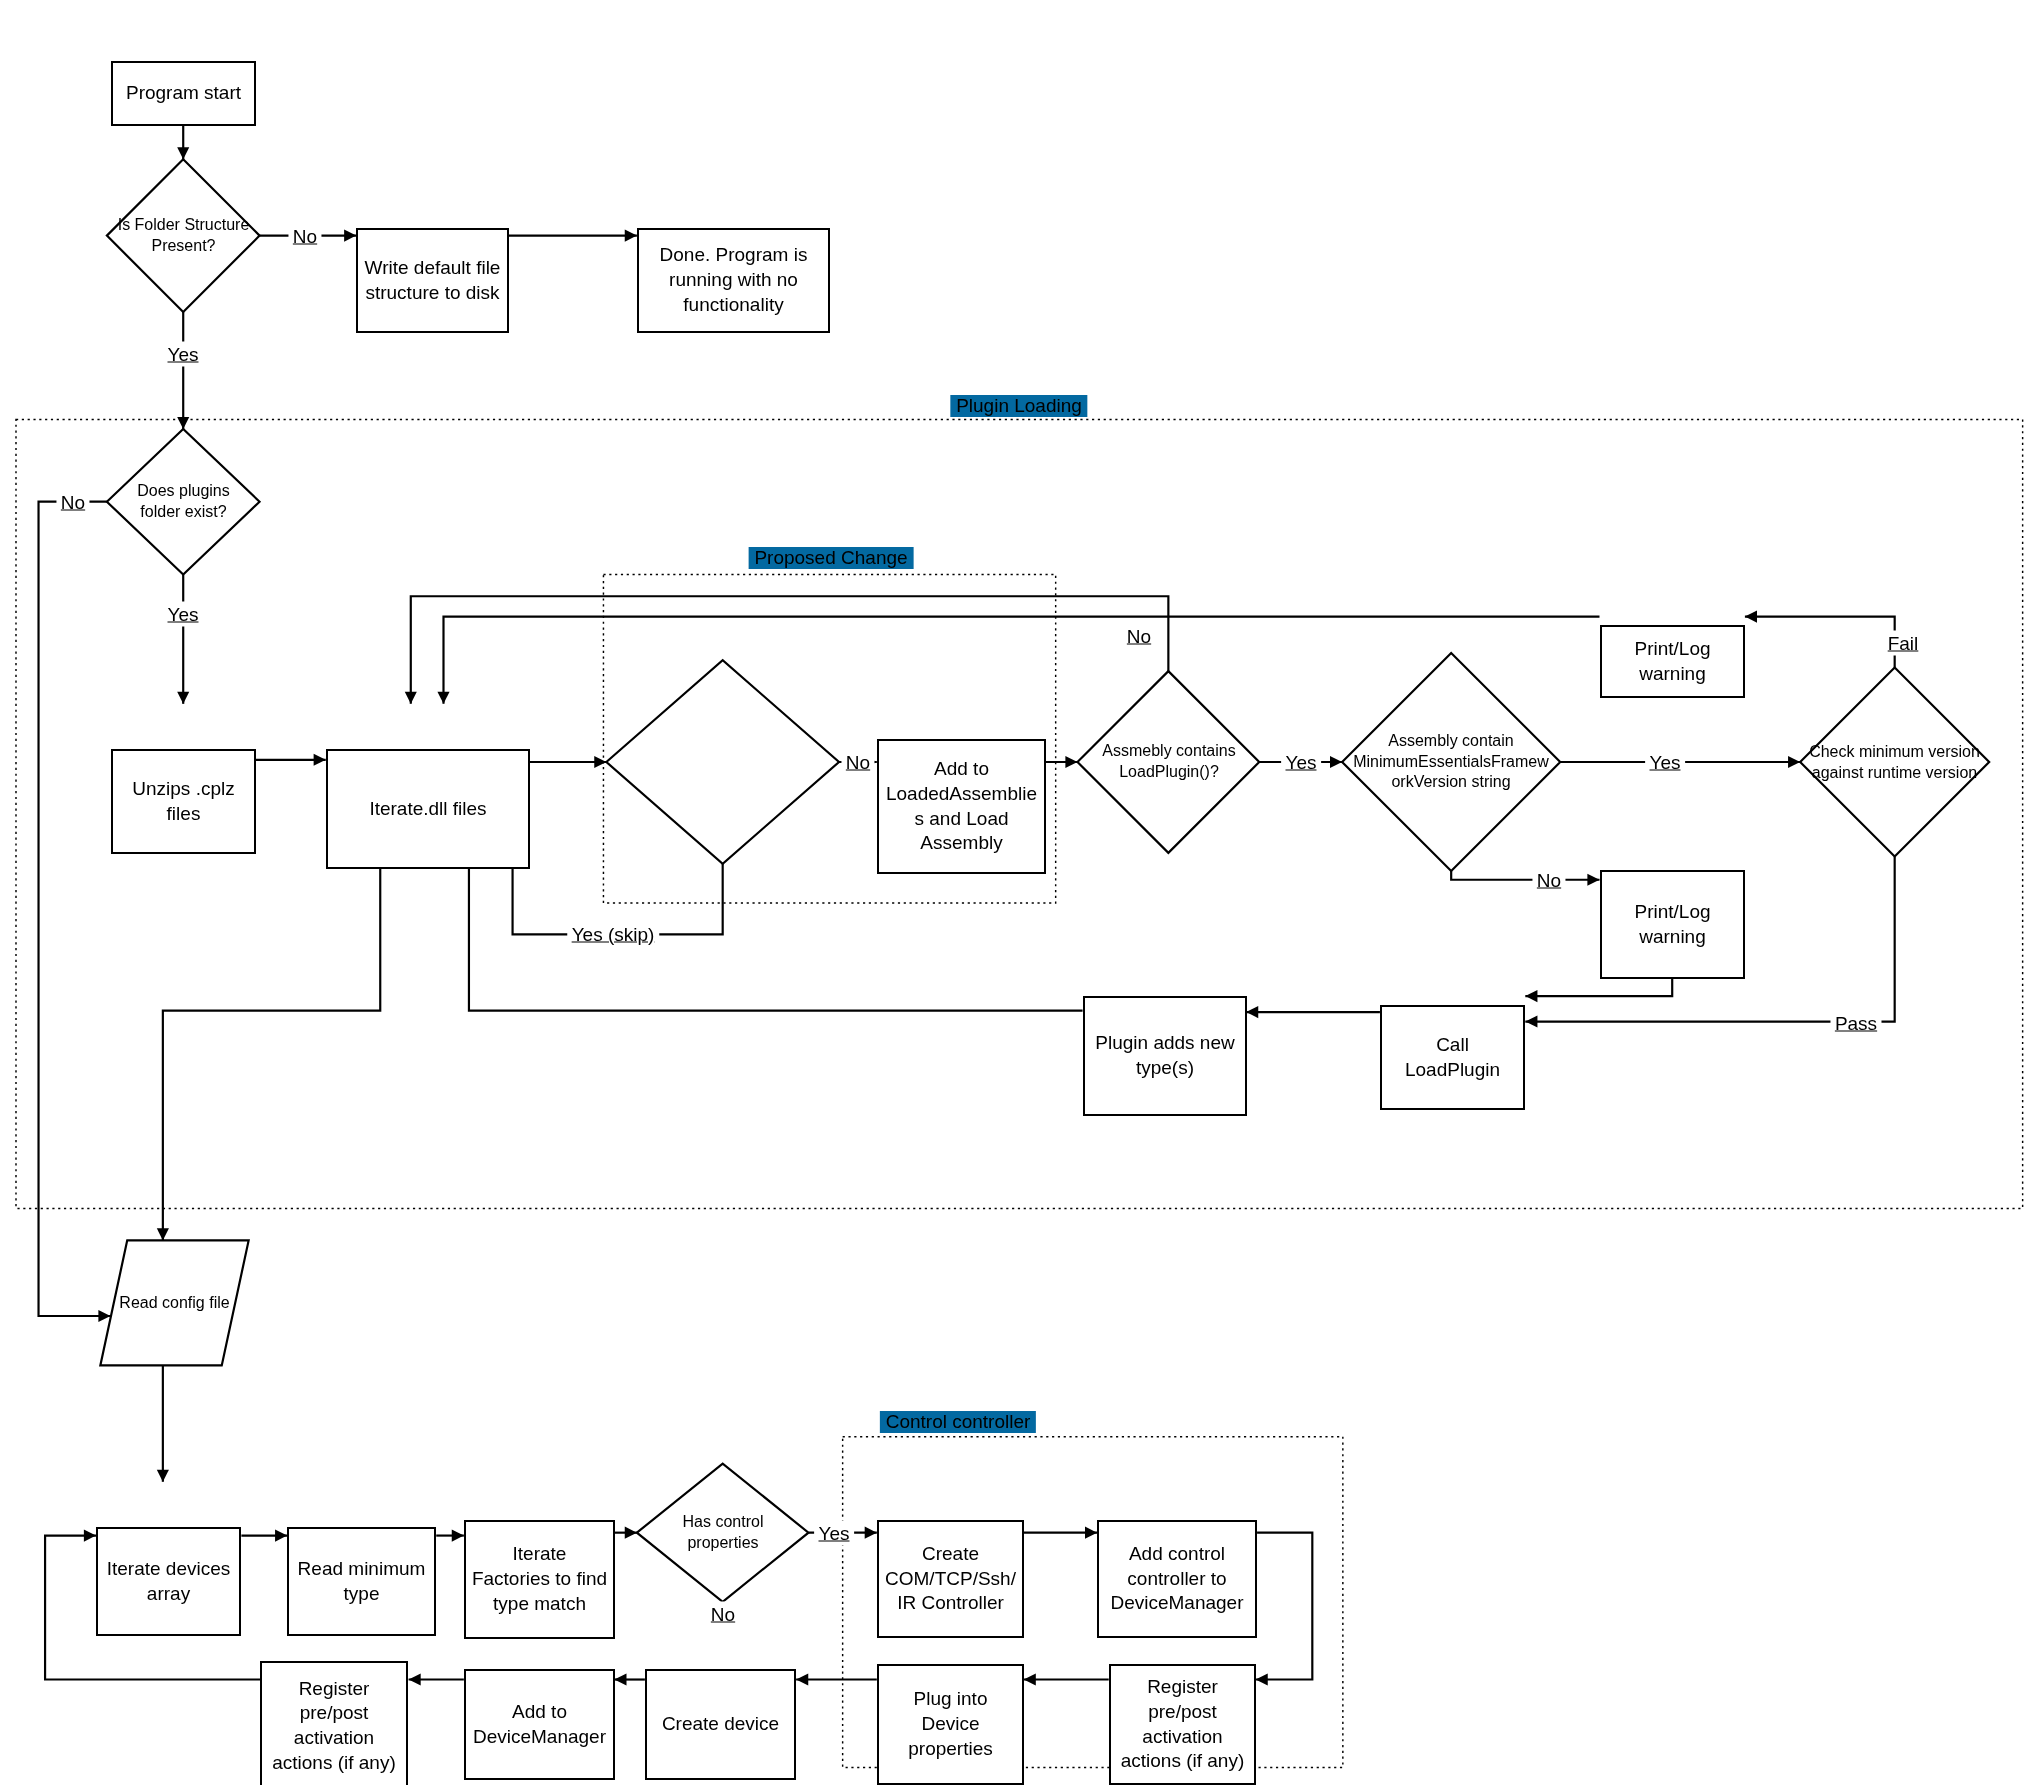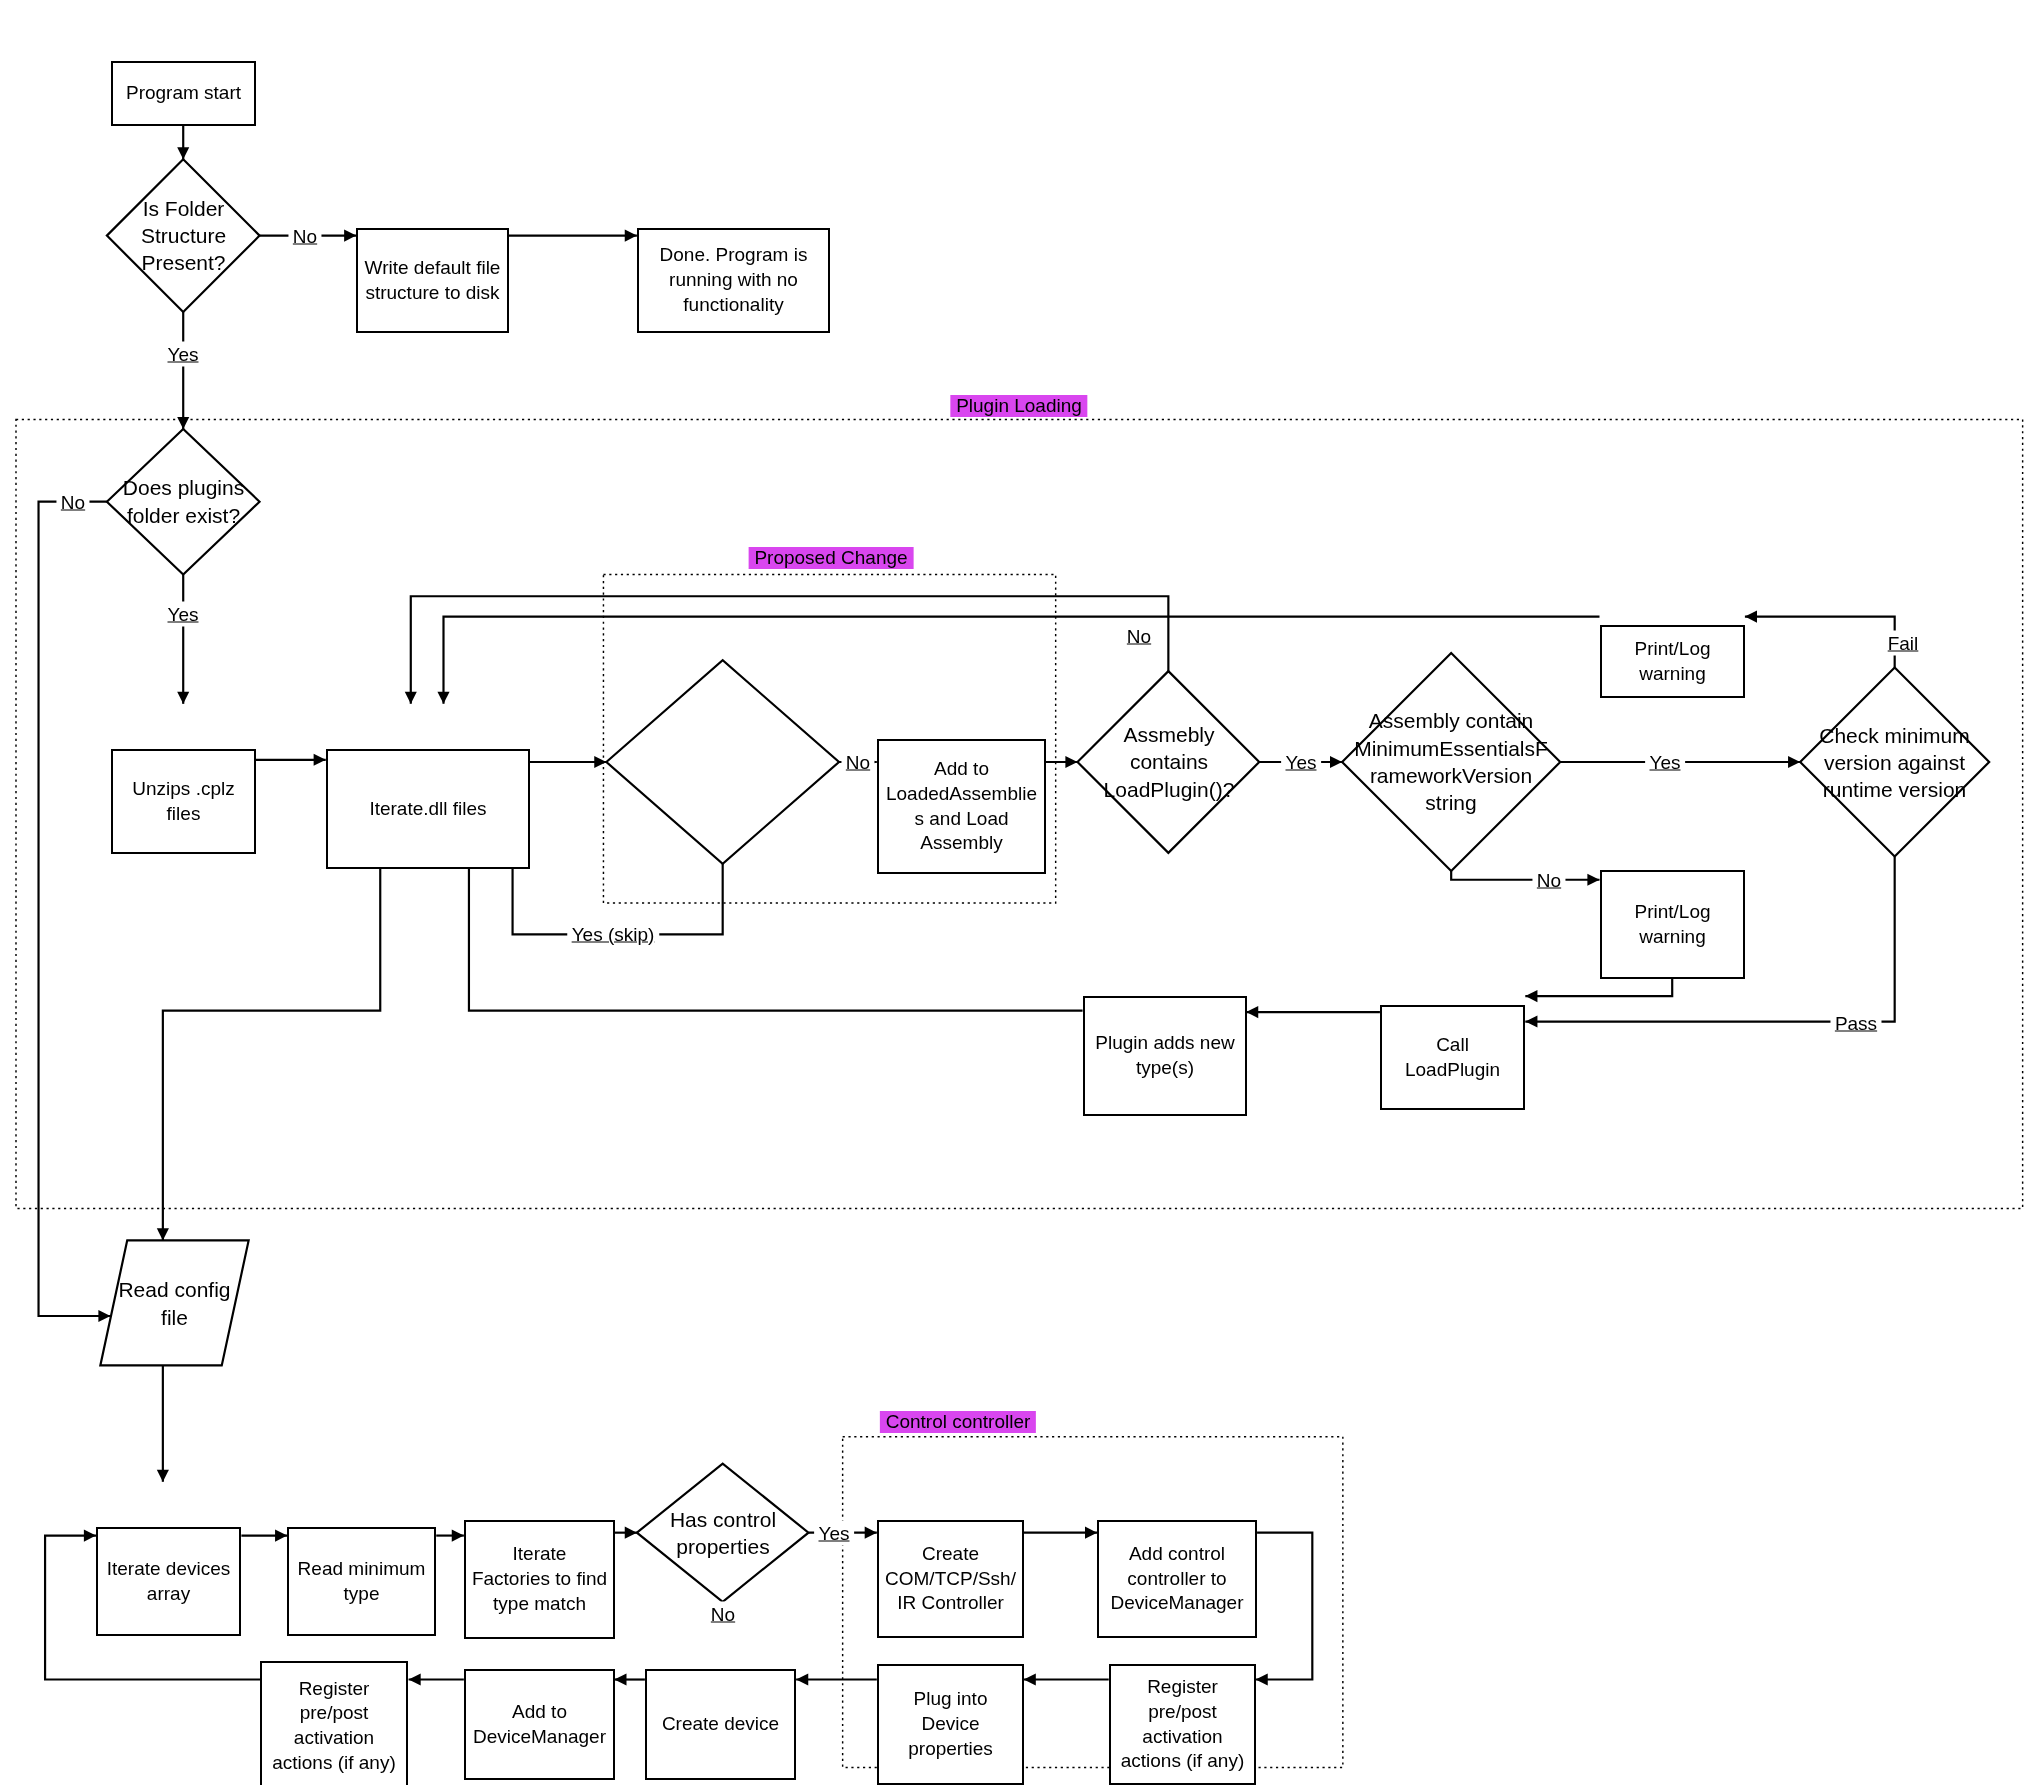--- a/index.html
+++ b/index.html
@@ -7,30 +7,30 @@
   body { font-family:"Liberation Sans","DejaVu Sans",sans-serif; color:#000; }
   .canvas { position:relative; width:2035px; height:1785px; background:#fff; overflow:hidden; }
   .wires { position:absolute; left:0; top:0; z-index:0; }
   .node {
     position:absolute; border:2.2px solid #000; background:#fff;
     display:flex; align-items:center; justify-content:center;
     text-align:center; font-size:19px; line-height:1.3; padding:5.8px; z-index:1;margin-top:45px;
   }
   .shape-text {
     position:absolute; display:flex; align-items:center; justify-content:center;
-    text-align:center; font-size:21px; line-height:1.3; padding:8.7px; z-index:1;
+    text-align:center; font-size:16px; line-height:1.3; padding:8.7px; z-index:1;
   }
   .anywhere { overflow-wrap:anywhere; word-break:break-word; }
   .lbl { width:100%; overflow-wrap:break-word; }
   .elabel {
     position:absolute; transform:translate(-50%,-50%); background:#fff;
     padding:1.5px 4.4px; font-size:19px; z-index:2; white-space:nowrap;text-decoration:underline;
   }
   .clabel {
-    position:absolute; transform:translate(-50%,-50%); background:#d946ef;
+    position:absolute; transform:translate(-50%,-50%); background:#0369a1;
     padding:0 5.8px; font-size:19px; z-index:2; white-space:nowrap;
   }
 </style>
 </head>
 <body>
 
 <div class="canvas">
 
   <svg class="wires" width="2035" height="1785" viewBox="0 0 2799 2455">
     <defs>

